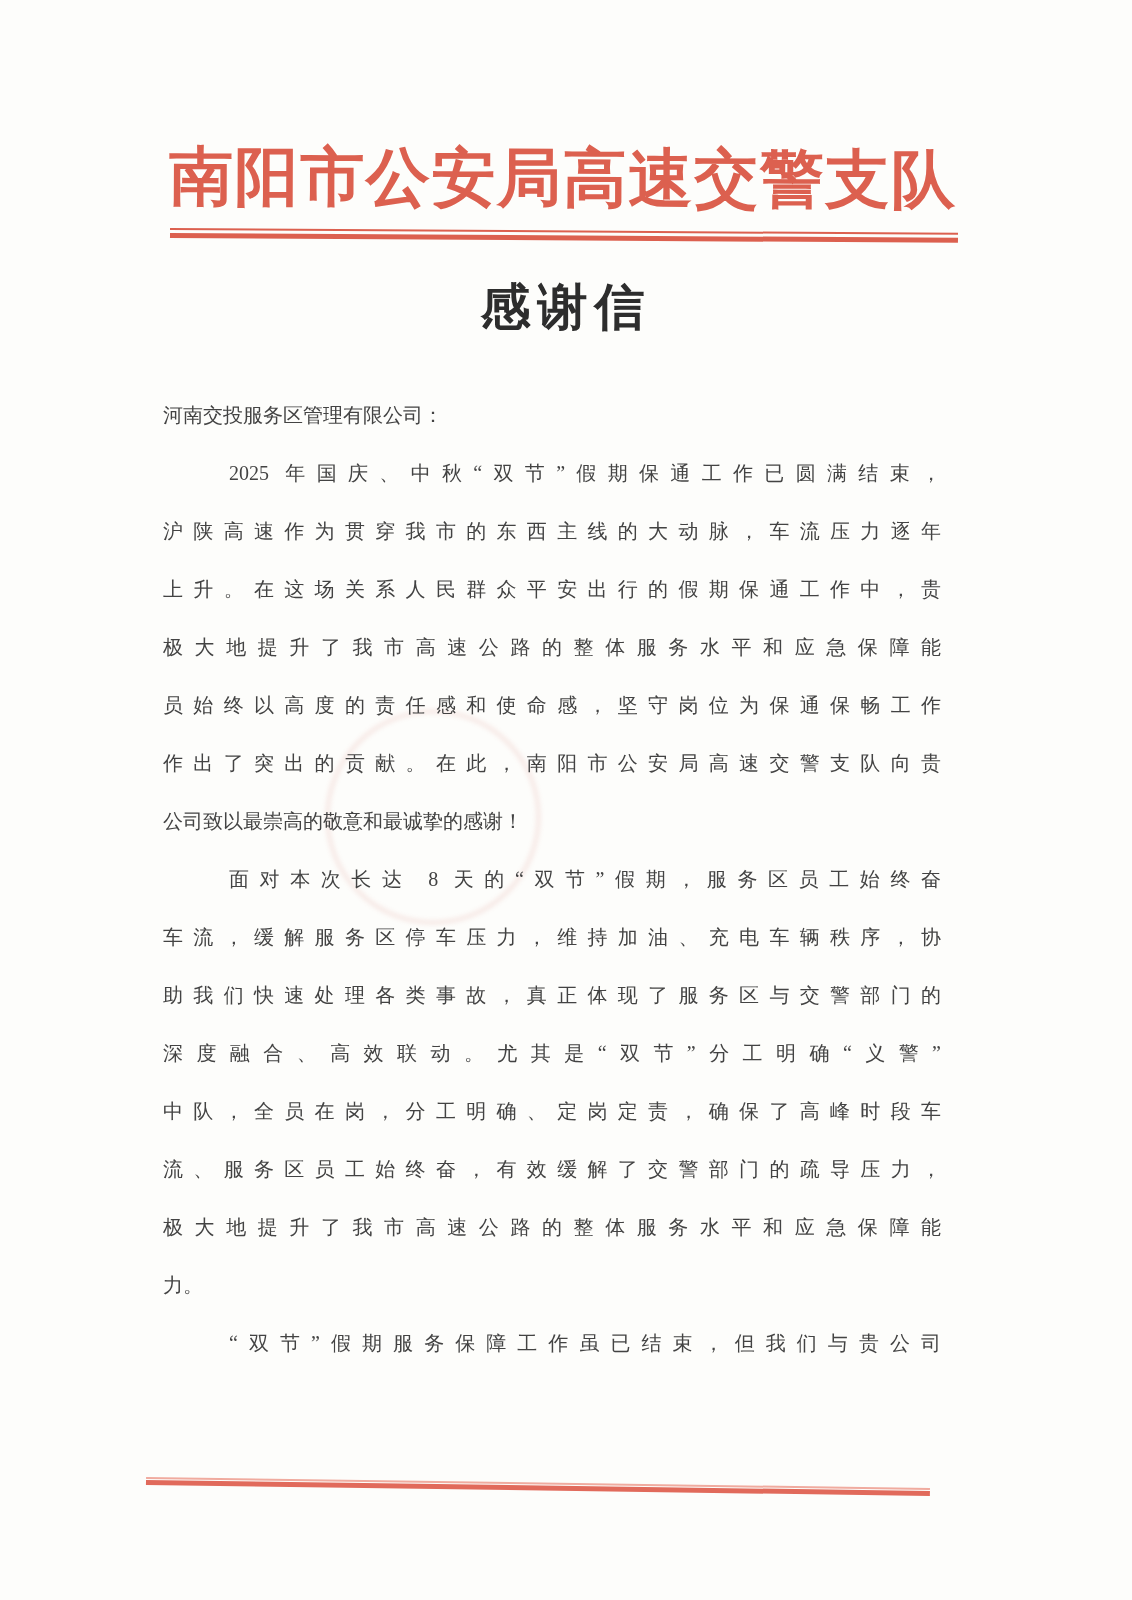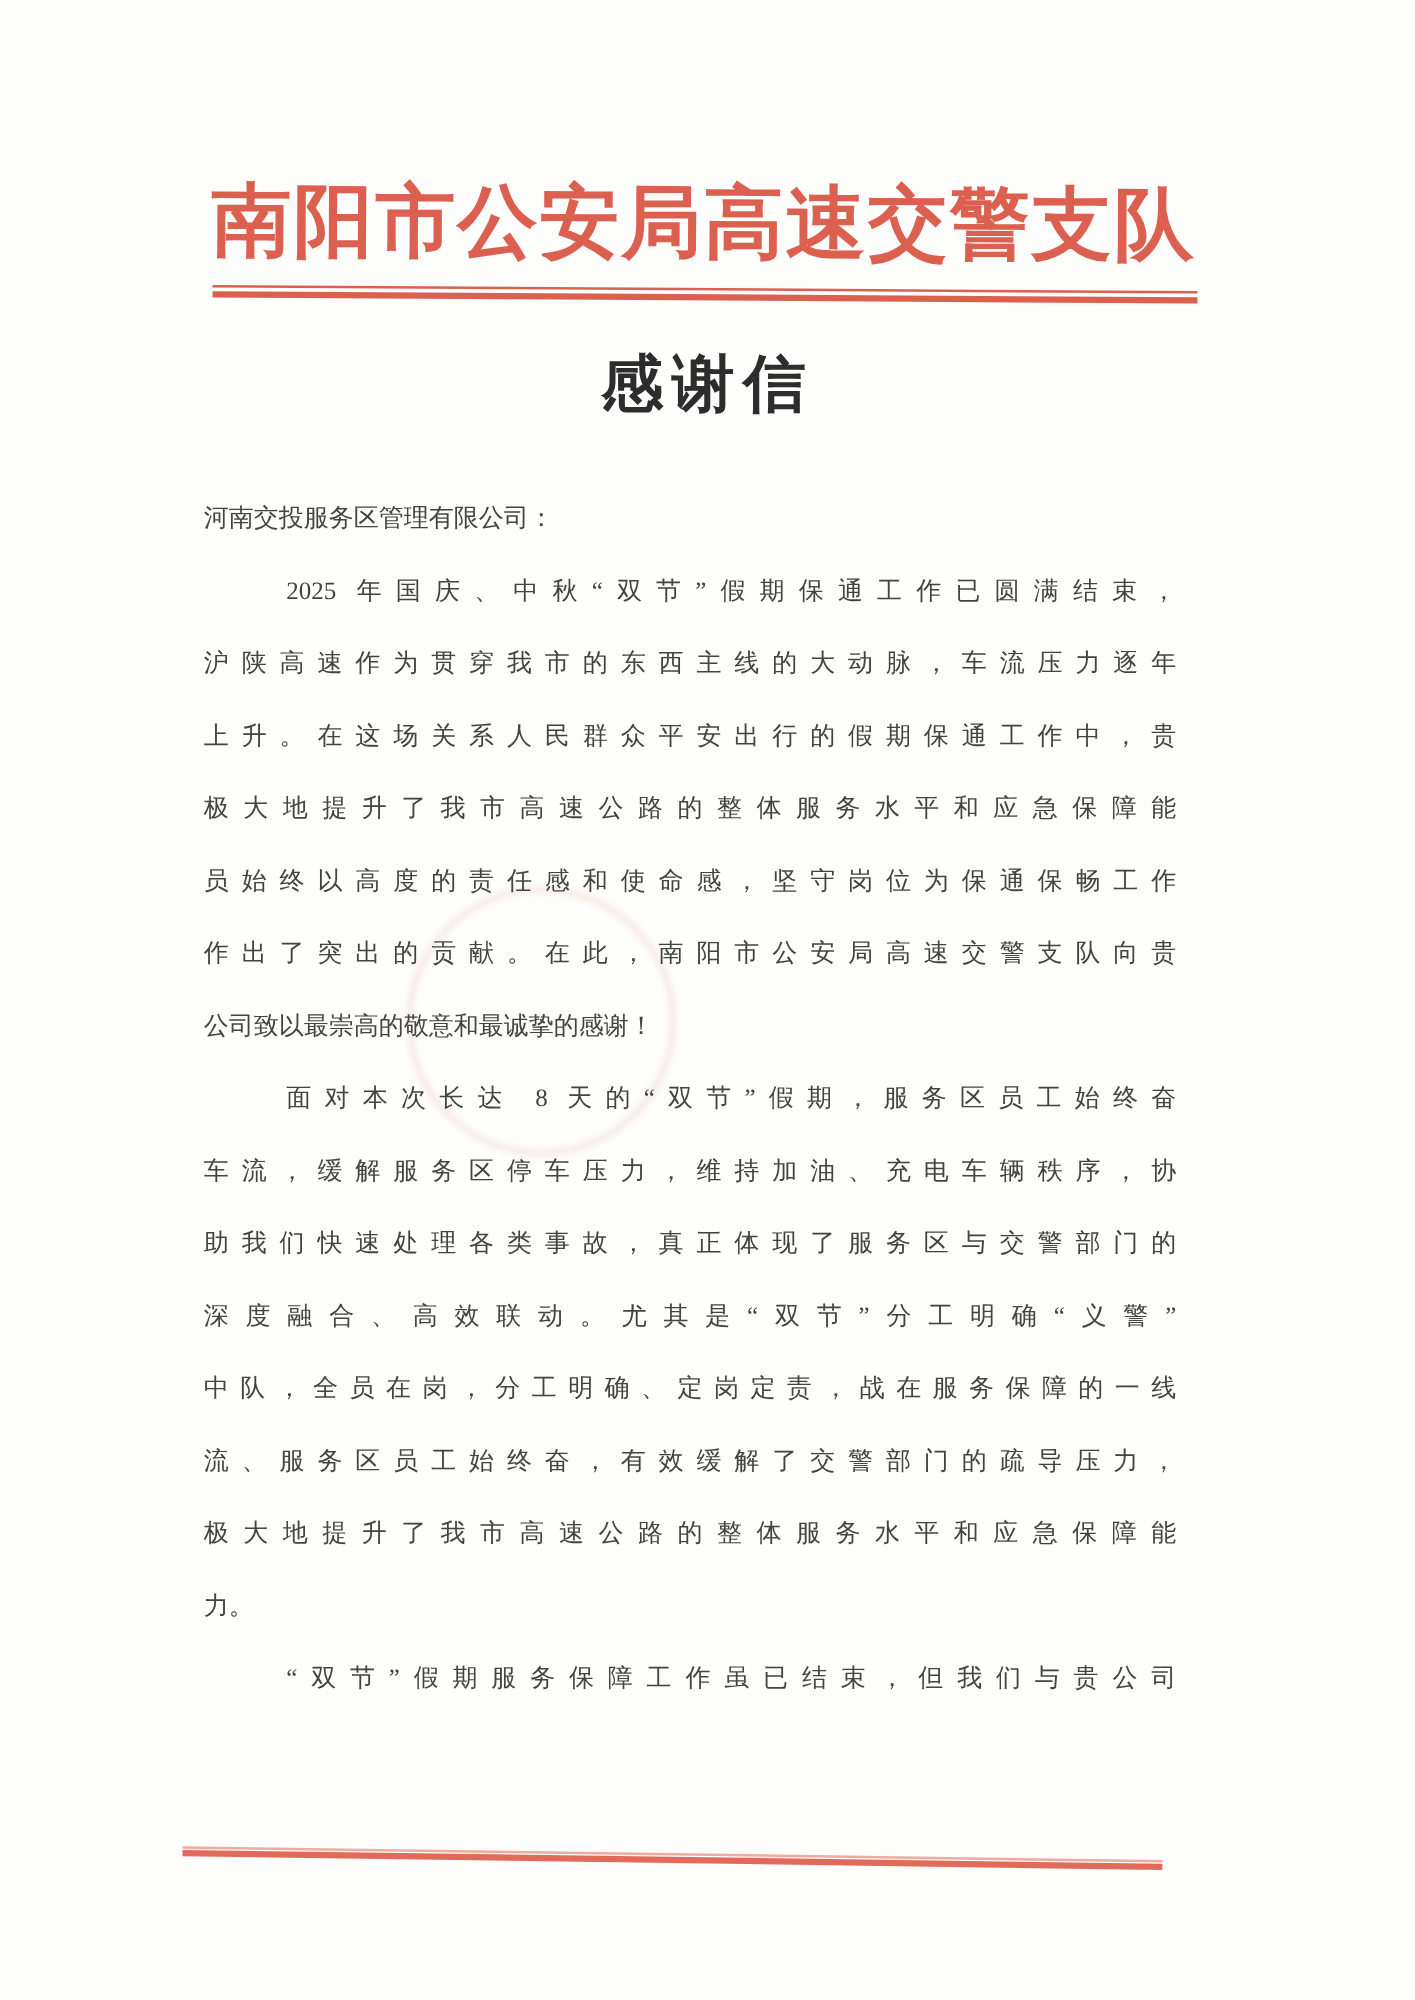--- a/index.html
+++ b/index.html
@@ -86,21 +86,21 @@
       <div class="body-line j">沪陕高速作为贯穿我市的东西主线的大动脉，车流压力逐年</div>
       <div class="body-line j">上升。在这场关系人民群众平安出行的假期保通工作中，贵</div>
       <div class="body-line j">极大地提升了我市高速公路的整体服务水平和应急保障能</div>
       <div class="body-line j">员始终以高度的责任感和使命感，坚守岗位为保通保畅工作</div>
       <div class="body-line j">作出了突出的贡献。在此，南阳市公安局高速交警支队向贵</div>
       <div class="body-line">公司致以最崇高的敬意和最诚挚的感谢！</div>
       <div class="body-line i j">面对本次长达 8 天的“双节”假期，服务区员工始终奋</div>
       <div class="body-line j">车流，缓解服务区停车压力，维持加油、充电车辆秩序，协</div>
       <div class="body-line j">助我们快速处理各类事故，真正体现了服务区与交警部门的</div>
       <div class="body-line j">深度融合、高效联动。尤其是“双节”分工明确“义警”</div>
-      <div class="body-line j">中队，全员在岗，分工明确、定岗定责，战在服务保障的一线</div>
+      <div class="body-line j">中队，全员在岗，分工明确、定岗定责，确保了高峰时段车</div>
       <div class="body-line j">流、服务区员工始终奋，有效缓解了交警部门的疏导压力，</div>
       <div class="body-line j">极大地提升了我市高速公路的整体服务水平和应急保障能</div>
       <div class="body-line">力。</div>
       <div class="body-line i j">“双节”假期服务保障工作虽已结束，但我们与贵公司</div>
     </div>
 
   <div class="foot-rule">
     <div class="rule-thin"></div>
     <div class="rule-thick"></div>
   </div>

